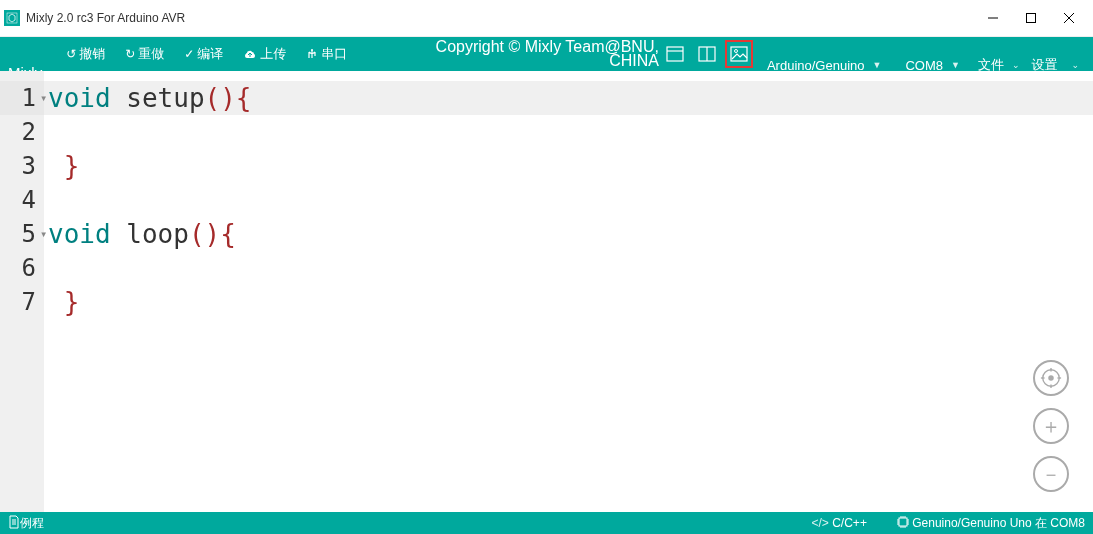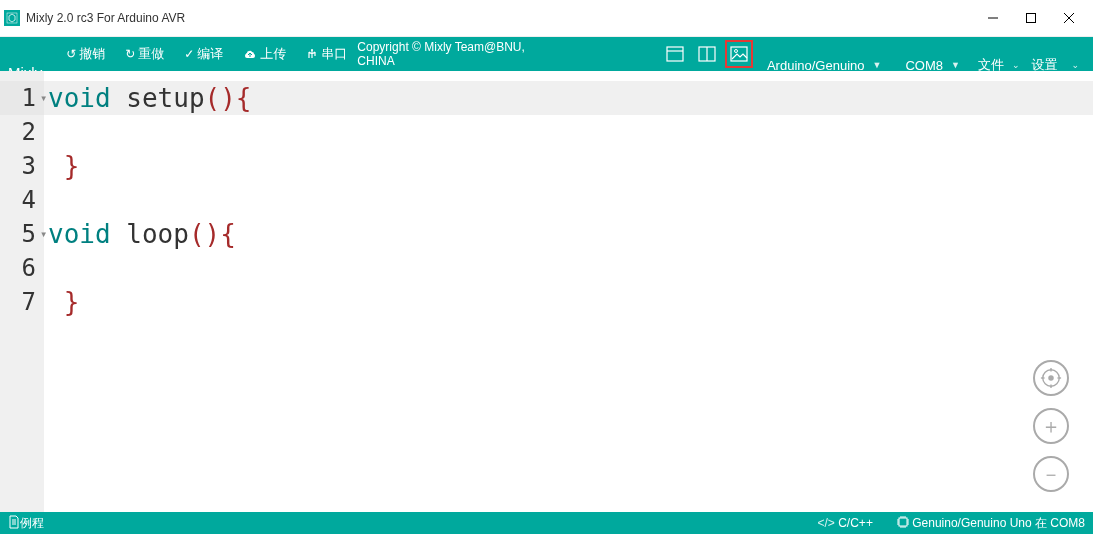--- a/index.html
+++ b/index.html
@@ -72,22 +72,22 @@
       height: 100%;
       cursor: pointer;
     }
     .toolbar-btn .tb-icon {
       margin-right: 3px;
       font-size: 12px;
       display: inline-flex;
     }
     .copyright {
       flex: 1;
-      text-align: left;
-      font-size: 12px;
+      text-align: right;
+      font-size: 16px;
       line-height: 14px;
     }
     .toolbar-icon-btn {
       width: 28px;
       height: 28px;
       display: flex;
       align-items: center;
       justify-content: center;
       margin: 0 2px;
     }
@@ -184,21 +184,21 @@
       padding: 0 8px;
     }
     .status-bar .status-left {
       flex: 1;
       display: flex;
       align-items: center;
     }
     .status-bar .status-right {
       display: flex;
       align-items: center;
-      gap: 24px;
+      gap: 30px;
     }
   </style>
 </head>
 <body>
 
 <div class="title-bar">
   <div class="app-icon">
     <svg width="12" height="12" viewBox="0 0 24 24">
         <rect x="2" y="2" width="20" height="20" fill="#00a99d" stroke="#fff" stroke-width="1"></rect>
         <path d="M6 8 L12 4 L18 8 L18 16 L12 20 L6 16 Z" fill="none" stroke="#fff" stroke-width="1.5"></path>

